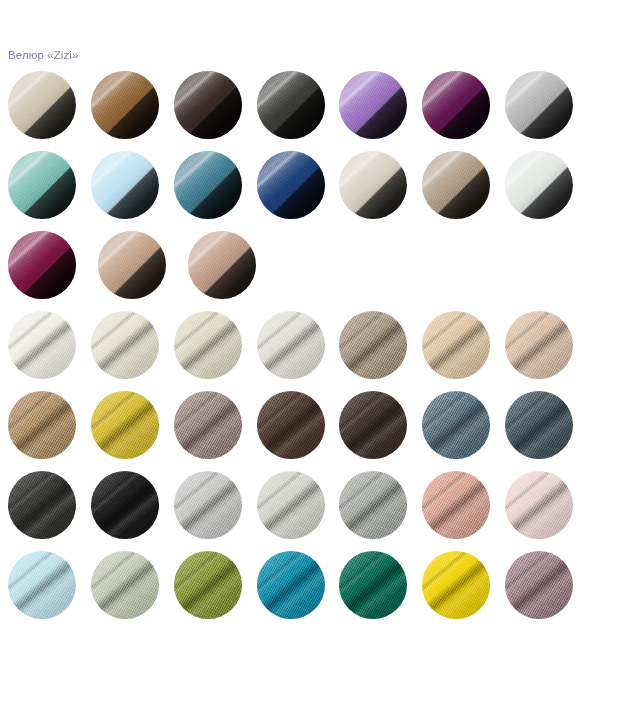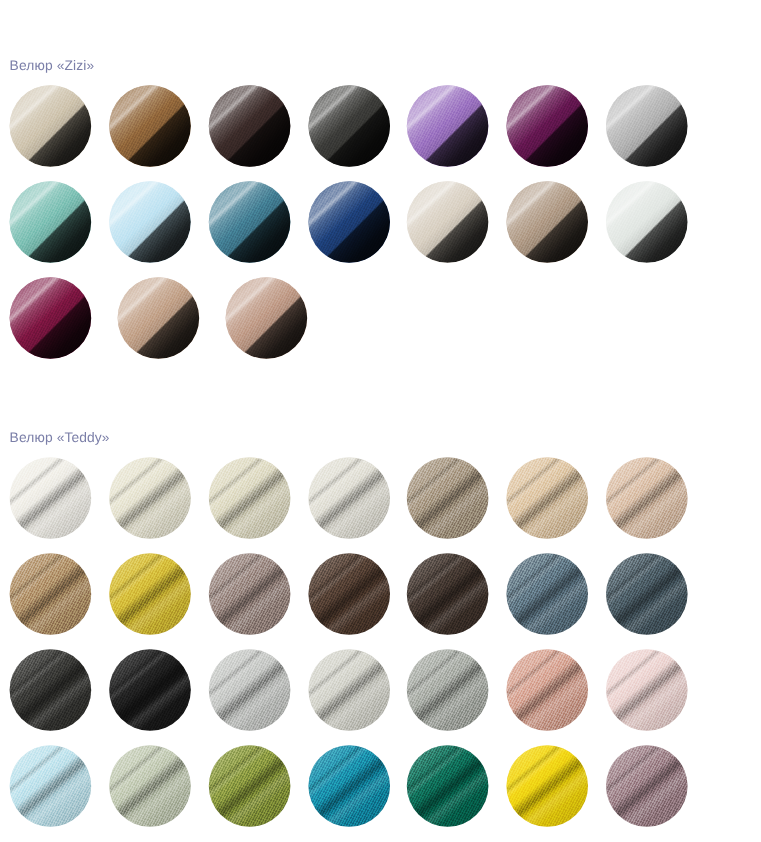--- a/index.html
+++ b/index.html
@@ -335,21 +335,20 @@
               <div class="layer-fold"></div>
               <div class="layer-crease"></div>
               <div class="layer-grain"></div>
             </div>
           </div>
         </div>
       </div>
   </section>
 
   <section class="fabric-group" id="group-teddy">
-    <h2 class="group-title">Велюр «Teddy»</h2>
     <div class="swatch-grid">
         <div class="swatch-row">
           <div class="swatch-cell">
             <div class="swatch style-teddy" title="teddy-snow" style="background-color: rgb(241, 239, 232);">
               <div class="layer-base"></div>
               <div class="layer-sheen"></div>
               <div class="layer-fold"></div>
               <div class="layer-crease"></div>
               <div class="layer-grain"></div>
             </div>

